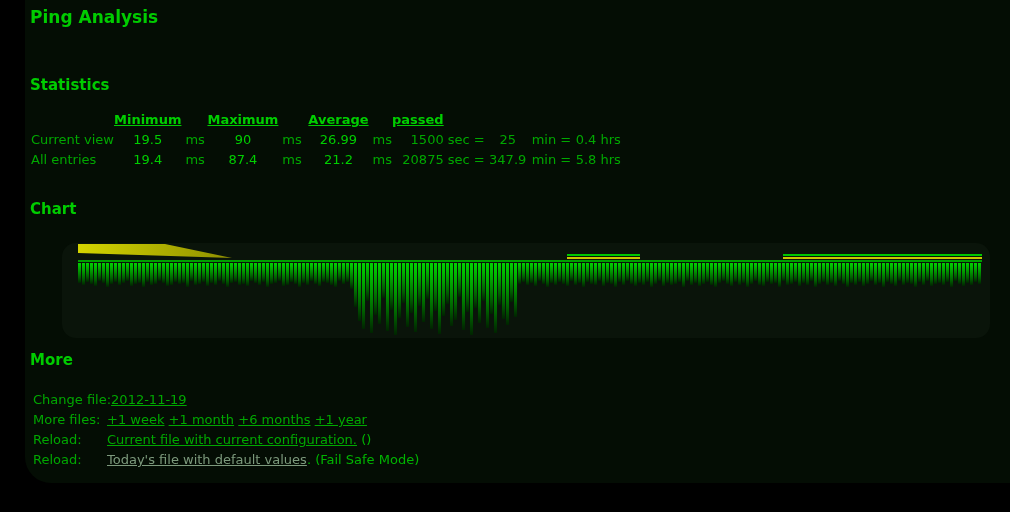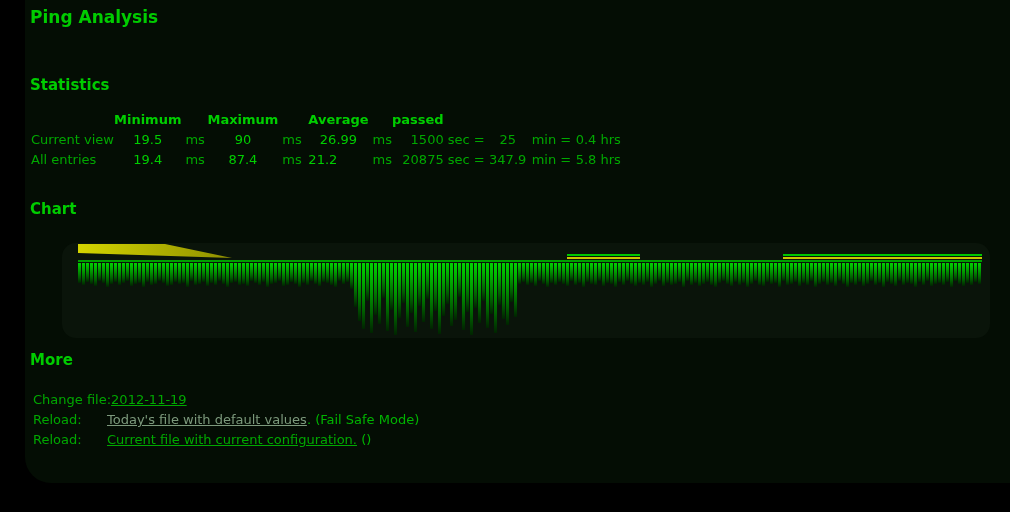--- a/index.html
+++ b/index.html
@@ -27,21 +27,21 @@
 
   
   #stats-table{
     left:5px;top:110px;border-collapse:collapse;table-layout:fixed;
     font-size:13px;
   }
   #stats-table th,#stats-table td{
     padding:0;height:20px;line-height:20px;white-space:nowrap;
     font-weight:400;overflow:visible;
   }
-  #stats-table th{color:#00CE00;font-weight:700;}
+  #stats-table th{color:#00CE00;font-weight:700;text-decoration:underline;}
   .cell-label{color:#00A800;padding-left:1px !important;}
   .cell-plain{color:#00A800;}
   .cell-plain.pad,.cell-hrs{padding-left:4px !important;margin-left:20px;}
   .cell-bold{color:#00CE00;font-weight:700;}
 
   
   #chart-caption{
     left:37px;top:215px;width:928px;text-align:center;
     font-size:13px;color:#00AA00;
   }
@@ -110,21 +110,21 @@
           <td class="cell-plain" style="text-align: center;">25</td>
           <td class="cell-plain pad" style="text-align: left;">min =</td>
           <td class="cell-plain pad" style="text-align: left;">0.4 hrs</td>
         </tr>
         <tr>
           <td class="cell-label" style="text-align: left;">All entries</td>
           <td class="cell-bold" style="text-align: center;">19.4</td>
           <td class="cell-plain pad" style="text-align: left;">ms</td>
           <td class="cell-bold" style="text-align: center;">87.4</td>
           <td class="cell-plain pad" style="text-align: left;">ms</td>
-          <td class="cell-bold" style="">21.2</td>
+          <td class="cell-bold" style="text-align: center;">21.2</td>
           <td class="cell-plain pad" style="text-align: left;">ms</td>
           <td class="cell-plain" style="text-align: right;">20875</td>
           <td class="cell-plain pad" style="text-align: left;">sec =</td>
           <td class="cell-plain" style="text-align: center;">347.9</td>
           <td class="cell-plain pad" style="text-align: left;">min =</td>
           <td class="cell-plain pad" style="text-align: left;">5.8 hrs</td>
         </tr>
       </tbody>
     </table>
 
@@ -378,17 +378,18 @@
         <rect x="505" y="14" width="73" height="2" fill="#C8C800"></rect>
         <rect x="721" y="14" width="199" height="2" fill="#C8C800"></rect>
         <polygon points="16,1 103,1 170,15 16,10" fill="url(#wedgeGrad)"></polygon>
       </svg>
   </div>
 
   <h2 id="files-heading">More</h2>
 
   <div id="files-rows">
       <div class="file-row"><span class="file-label">Change file:</span><a href="#" class="file-link">2012-11-19</a></div>
+      <div class="file-row"><span class="file-label">More files:</span><a href="#" class="file-link">+1 week</a><span class="file-text"> </span><a href="#" class="file-link">+1 month</a><span class="file-text"> </span><a href="#" class="file-link">+6 months</a><span class="file-text"> </span><a href="#" class="file-link">+1 year</a></div>
+      <div class="file-row"><span class="file-label">Reload:</span><a href="#" class="file-link">Current file with current configuration.</a><span class="file-text"> ()</span></div>
       <div class="file-row"><span class="file-label">Reload:</span><a href="#" class="file-link muted">Today's file with default values</a><span class="file-text">. (Fail Safe Mode)</span></div>
-      <div class="file-row"><span class="file-label">Reload:</span><a href="#" class="file-link">Current file with current configuration.</a><span class="file-text"> ()</span></div>
     </div>
 
 </div>
 
 </body></html>

